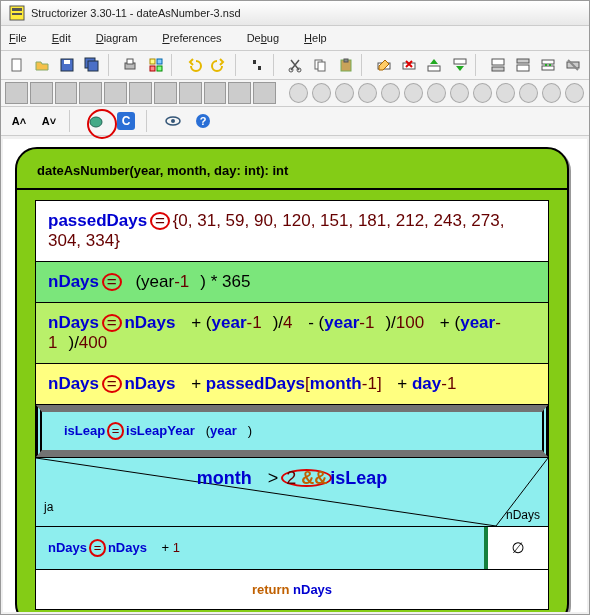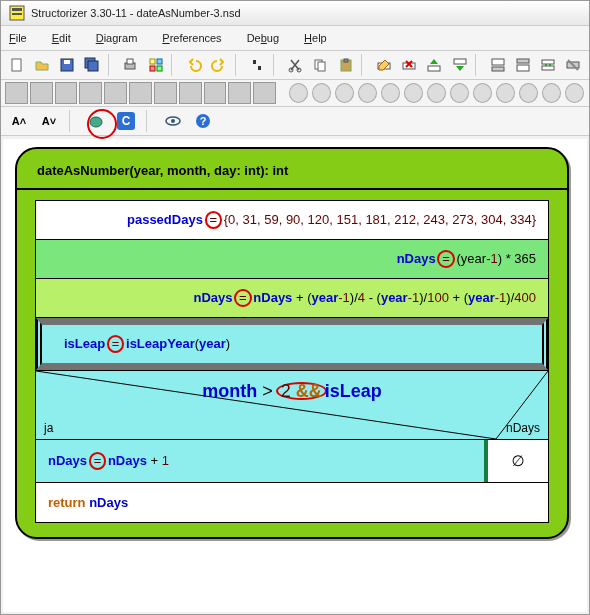--- a/index.html
+++ b/index.html
@@ -15,41 +15,41 @@
   .sep{width:6px;height:22px;border-left:1px solid #ccc;margin:0 2px;}
   .toolbar2{display:flex;align-items:center;padding:2px 4px;border-bottom:1px solid #ccc;background:#f5f5f5;gap:2px;}
   .gray-box{width:22px;height:20px;background:#ccc;border:1px solid #999;}
   .gray-circle{width:18px;height:18px;border-radius:50%;background:#ddd;border:1px solid #aaa;margin:0 1px;}
   .toolbar3{display:flex;align-items:center;padding:2px 6px;border-bottom:1px solid #ccc;background:#f5f5f5;gap:6px;}
   .tb3-item{display:flex;align-items:center;justify-content:center;width:24px;height:24px;}
   .red-circle{border:2px solid #d00;border-radius:50%;position:absolute;pointer-events:none;}
   .canvas{position:absolute;left:2px;right:2px;top:138px;bottom:2px;background:#fff;overflow:hidden;}
   .nsd{position:absolute;left:12px;top:8px;width:550px;border:2px solid #000;border-radius:22px;background:#84cc16;box-shadow:2px 2px 0 rgba(0,0,0,0.4);}
   .nsd-head{padding:14px 20px 10px 20px;font-weight:bold;color:#000;font-size:13px;border-bottom:2px solid #000;}
-  .row{border:1px solid #000;margin:0;padding:10px 12px;font-size:13px;font-family:Arial,sans-serif;text-align:right;}
+  .row{border:1px solid #000;margin:0;padding:10px 12px;font-size:17px;font-family:Arial,sans-serif;}
   .body{margin:10px 18px 0 18px;}
   .r-white{background:#fff;}
   .r-green{background:#7be67b;}
   .r-ygreen{background:#b9f06a;}
   .r-yellow{background:#ffff80;}
   .if-wrap{border:1px solid #000;background:#8eeeee;position:relative;}
   .call-row{border:7px solid #737373;background:#8eeeee;margin:0 0 0 0;padding:10px 22px;font-size:13px;}
   .cond{height:68px;position:relative;border-top:1px solid #000;}
   .cond svg{position:absolute;left:0;top:0;}
   .cond-txt{position:absolute;left:0;right:0;top:10px;text-align:center;font-size:18px;font-weight:normal;}
-  .ja{position:absolute;left:8px;bottom:4px;font-size:12px;}
+  .ja{position:absolute;left:8px;bottom:12px;font-size:12px;}
   .nein{position:absolute;right:8px;bottom:4px;font-size:12px;}
   .branch{display:flex;border-top:1px solid #000;}
   .branch-l{flex:1;border-right:4px solid #15803d;background:#8eeeee;padding:12px;font-size:13px;}
   .branch-r{width:60px;background:#fff;display:flex;align-items:center;justify-content:center;font-size:15px;}
-  .ret-row{border:1px solid #000;background:#fff;padding:12px;margin:0 18px 0 18px;font-size:13px;}
+  .ret-row{border:1px solid #000;background:#fff;padding:12px;margin:0 18px 0 18px;font-size:13px;text-align:center;}
   .nsd-bottom{height:14px;}
   .kw{color:#0000d0;font-weight:bold;}
   .dk{color:#660000;}
-  .op{color:#000;}
+  .op{color:#000;margin-left:11px;}
   .fn{color:#0000d0;font-weight:bold;}
   .red-ov{display:inline-block;border:2px solid #d00;border-radius:50%;padding:0 3px;line-height:14px;margin:0 -2px;}
   .doublecall{border-left:6px double #000;border-right:6px double #000;}
   .orange{color:#c06000;font-weight:bold;}
   .C-btn{background:#2a6fd6;color:#fff;font-weight:bold;border-radius:3px;width:18px;height:18px;display:flex;align-items:center;justify-content:center;font-size:12px;}
 </style>
 </head>
 <body>
 
 <div class="window">
@@ -267,20 +267,23 @@
       </div>
 
       <div class="row r-green" style="border-top:none;">
         <span class="kw">nDays</span> <span class="red-ov dk">=</span> <span class="op">(year</span><span class="dk">-1</span><span class="op">) * 365</span>
       </div>
 
       <div class="row r-ygreen" style="border-top:none;">
         <span class="kw">nDays</span> <span class="red-ov dk">=</span> <span class="kw">nDays</span><span class="op"> + (</span><span class="kw">year</span><span class="dk">-1</span><span class="op">)/</span><span class="dk">4</span><span class="op"> - (</span><span class="kw">year</span><span class="dk">-1</span><span class="op">)/</span><span class="dk">100</span><span class="op"> + (</span><span class="kw">year</span><span class="dk">-1</span><span class="op">)/</span><span class="dk">400</span>
       </div>
 
+      <div class="row r-yellow" style="border-top:none;">
+        <span class="kw">nDays</span> <span class="red-ov dk">=</span> <span class="kw">nDays</span><span class="op"> + </span><span class="kw">passedDays</span><span class="dk">[</span><span class="kw">month</span><span class="dk">-1</span><span class="dk">]</span><span class="op"> + </span><span class="kw">day</span><span class="dk">-1</span>
+      </div>
 
       <div class="if-wrap" style="border-top:none;">
         <div class="call-row doublecall">
           <span class="kw">isLeap</span> <span class="red-ov dk">=</span> <span class="fn">isLeapYear</span><span class="op">(</span><span class="kw">year</span><span class="op">)</span>
         </div>
         <div class="cond">
           <svg width="512" height="68" viewBox="0 0 512 68" preserveAspectRatio="none" style="width:100%;height:100%;">
             <line x1="0" y1="0" x2="460" y2="68" stroke="#000"></line>
             <line x1="512" y1="0" x2="460" y2="68" stroke="#000"></line>
           </svg>

